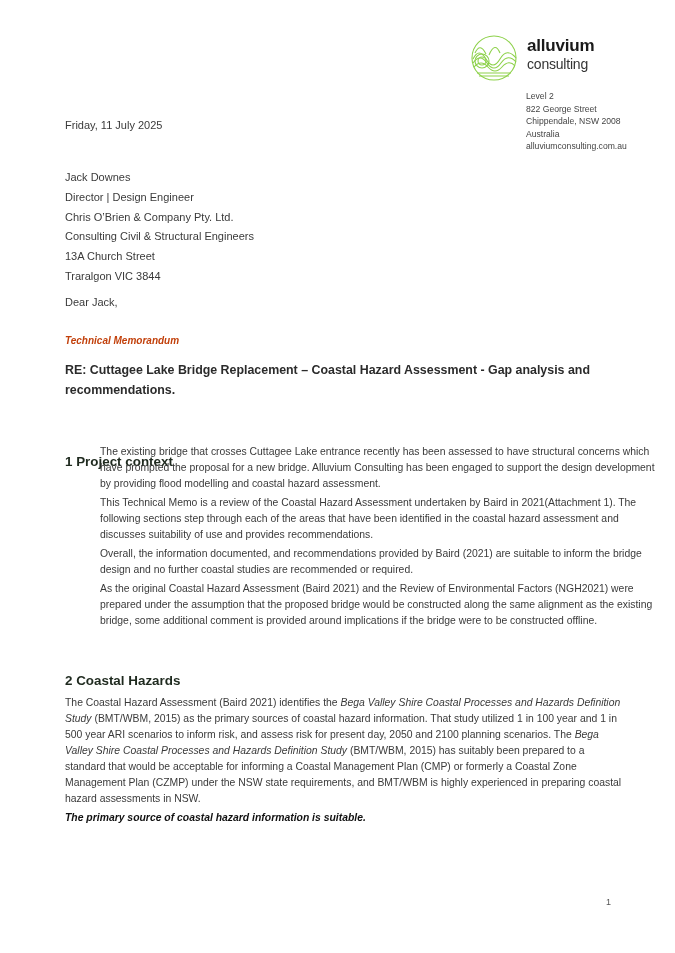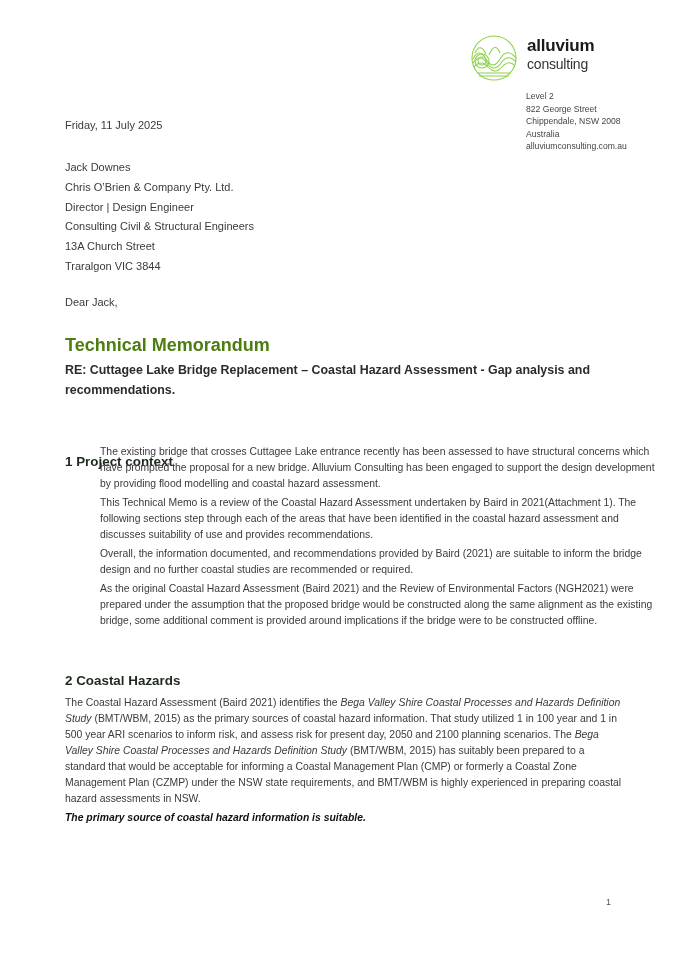--- a/index.html
+++ b/index.html
@@ -8,23 +8,23 @@
       font-family: "Liberation Sans", sans-serif; color: #3a3a3a;
     }
     .logo { position: absolute; left: 469px; top: 33px; width: 140px; height: 50px; }
     .logo svg { position: absolute; left: 0; top: 0; }
     .logo-text { position: absolute; left: 58px; top: 4px; line-height: 18px; }
     .logo-name { font-size: 17px; font-weight: bold; color: #1a1a1a; letter-spacing: -0.2px; display:block; }
     .logo-sub { font-size: 14px; color: #333; letter-spacing: -0.2px; display:block; }
     .address { position: absolute; left: 526px; top: 90px; font-size: 8.6px; line-height: 12.6px; color: #444; }
     .address div { white-space: nowrap; }
     .date { position: absolute; left: 65px; top: 119px; font-size: 11px; }
-    .recipient { position: absolute; left: 65px; top: 158px; font-size: 11px; line-height: 19.8px; }
+    .recipient { position: absolute; left: 65px; top: 168px; font-size: 11px; line-height: 19.8px; }
     .salutation { position: absolute; left: 65px; top: 296px; font-size: 11px; }
-    .memo-title { position: absolute; left: 65px; top: 335px; font-size: 18px; font-weight: bold; color: #4d7c0f; }
+    .memo-title { position: absolute; left: 65px; top: 335px; font-size: 10px; font-weight: bold; color: #c2410c; font-style: italic; }
     .re { position: absolute; left: 65px; top: 360px; width: 550px; font-size: 12.4px; font-weight: bold; line-height: 20px; color: #2b2b2b; }
     .h1 { position: absolute; left: 65px; font-size: 13.4px; font-weight: bold; color: #1f2a1f; }
     .body-block { position: absolute; left: 65px; width: 560px; font-size: 10.4px; line-height: 16px; color: #3a3a3a; }
     .body-block p { margin: 0 0 3px 0; }
     .conclusion { font-weight: bold; font-style: italic; color: #111; }
     .page-num { position: absolute; left: 606px; top: 897px; font-size: 9px; color: #555; }
   </style>
 </head>
 <body>
 
@@ -52,22 +52,22 @@
   <div>822 George Street</div>
   <div>Chippendale, NSW 2008</div>
   <div>Australia</div>
   <div>alluviumconsulting.com.au</div>
 </div>
 
 <div class="date">Friday, 11 July 2025</div>
 
 <div class="recipient">
   <div>Jack Downes</div>
+  <div>Director | Design Engineer</div>
   <div>Chris O’Brien &amp; Company Pty. Ltd.</div>
-  <div>Director | Design Engineer</div>
   <div>Consulting Civil &amp; Structural Engineers</div>
   <div>13A Church Street</div>
   <div>Traralgon VIC 3844</div>
 </div>
 
 <div class="salutation">Dear Jack,</div>
 
 <div class="memo-title">Technical Memorandum</div>
 <div class="re">RE: Cuttagee Lake Bridge Replacement – Coastal Hazard Assessment - Gap analysis and recommendations.</div>
 

